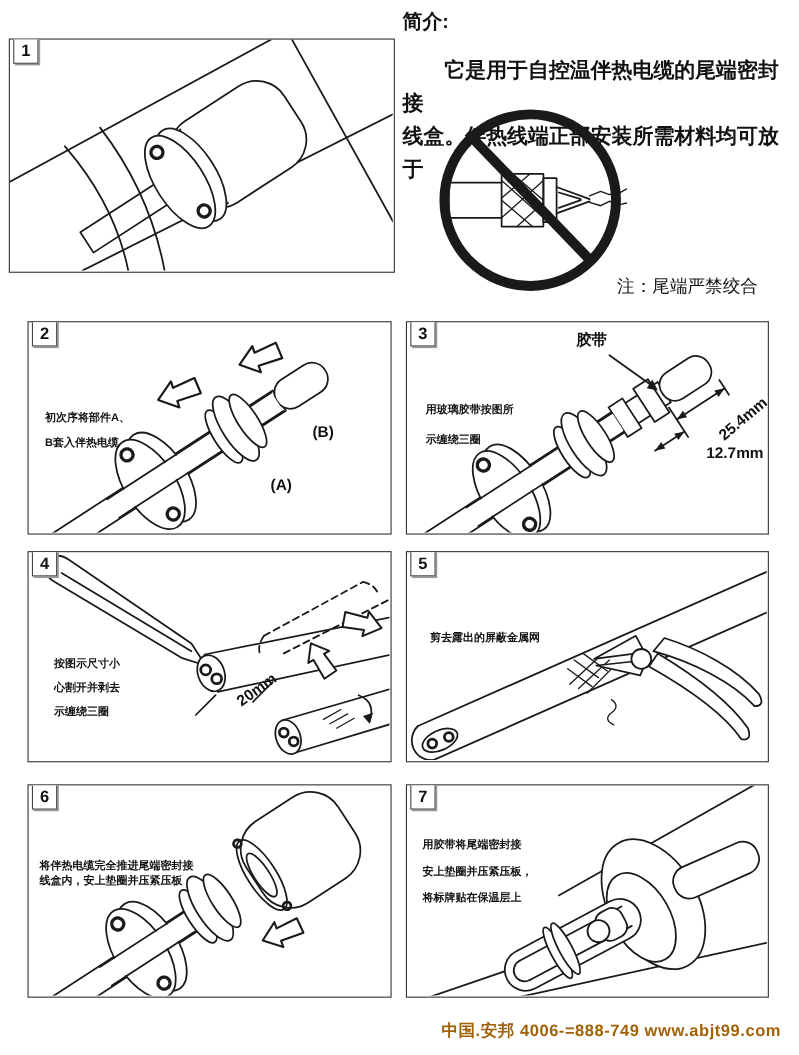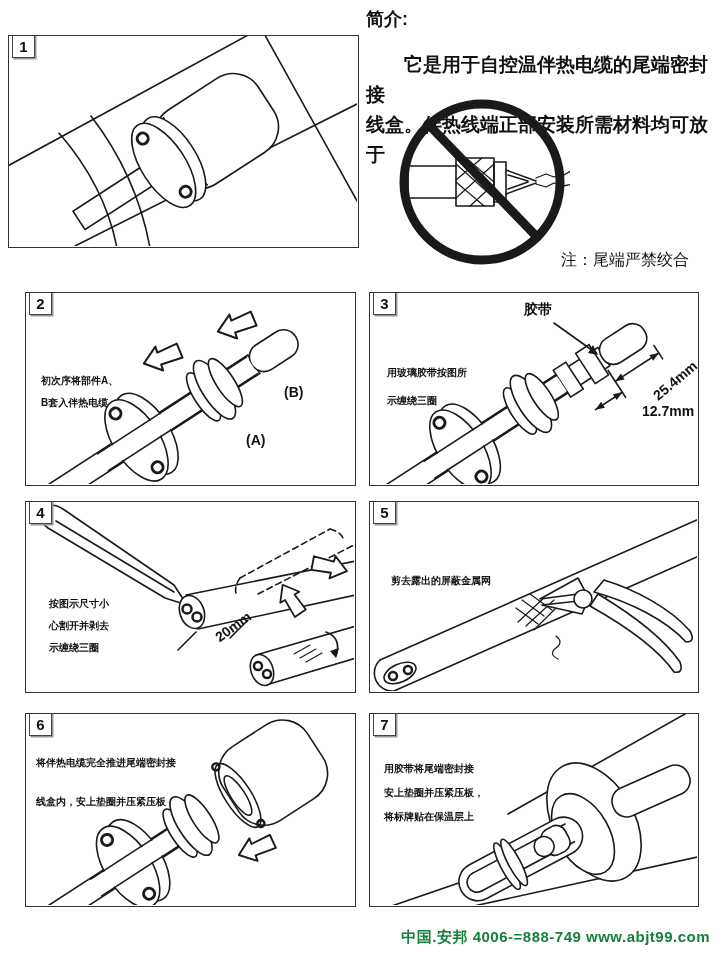--- a/index.html
+++ b/index.html
@@ -11,21 +11,21 @@
        border:1px solid #444;box-shadow:1.5px 1.5px 0 #999;z-index:5;
        display:flex;align-items:center;justify-content:center;
        font-size:15px;font-weight:bold;}
   .cap{position:absolute;z-index:4;font-weight:bold;font-size:10px;line-height:19px;white-space:nowrap;}
   .lbl{position:absolute;z-index:4;font-weight:bold;font-size:14px;white-space:nowrap;}
   .rot{transform-origin:0 0;}
   #intro{position:absolute;left:366px;top:4px;width:358px;font-weight:bold;font-size:19px;line-height:30px;}
   #intro .t{font-size:18px;margin-bottom:16px;}
   #note{position:absolute;left:561px;top:250px;font-weight:normal;font-size:16px;}
   #nosign{position:absolute;left:394px;top:94px;}
-  #wm{position:absolute;right:16px;top:928px;font-size:15px;font-weight:bold;color:#15803d;letter-spacing:.5px;}
+  #wm{position:absolute;right:16px;top:928px;font-size:15px;font-weight:bold;color:#a16207;letter-spacing:.5px;}
   svg{stroke:#1a1a1a;stroke-width:1.6;fill:none;stroke-linecap:round;stroke-linejoin:round;}
   svg .f{fill:#fff;}
   svg .k{fill:#1a1a1a;stroke:none;}
   svg .noer{stroke:none;}
 </style>
 </head>
 <body>
 
 <svg width="0" height="0" style="position:absolute">
   <defs>
@@ -207,21 +207,21 @@
       <ellipse cx="165" cy="112" rx="12" ry="34" class="f"></ellipse>
       <ellipse cx="178" cy="112" rx="9" ry="28" class="f"></ellipse>
       <rect x="213" y="68" width="100" height="88" rx="30" class="f"></rect>
       <ellipse cx="221" cy="112" rx="13" ry="37"></ellipse>
       <ellipse cx="221" cy="112" rx="7" ry="23"></ellipse>
       <circle cx="218" cy="76" r="3.5" stroke-width="2.5"></circle>
       <circle cx="225" cy="148" r="3.5" stroke-width="2.5"></circle>
     </g>
     <use href="#oarrow" transform="translate(232,134) rotate(-20) scale(1.2)"></use>
   </svg>
-  <div class="cap" style="left:10px;top:39px">将伴热电缆完全推进尾端密封接</div>
+  <div class="cap" style="left:10px;top:64px">将伴热电缆完全推进尾端密封接</div>
   <div class="cap" style="left:10px;top:78px">线盒内，安上垫圈并压紧压板</div>
 </div>
 
 <div class="panel" style="left:369px;top:713px;width:330px;height:194px">
   <div class="num">7</div>
   <svg width="327" height="191" viewBox="0 0 327 191">
     <line x1="138" y1="100" x2="322" y2="-4"></line>
     <line x1="40" y1="206" x2="332" y2="142"></line>
     <line x1="10" y1="196" x2="150" y2="148"></line>
     <ellipse cx="224" cy="108" rx="40" ry="64" transform="rotate(-30 224 108)" class="f"></ellipse>

